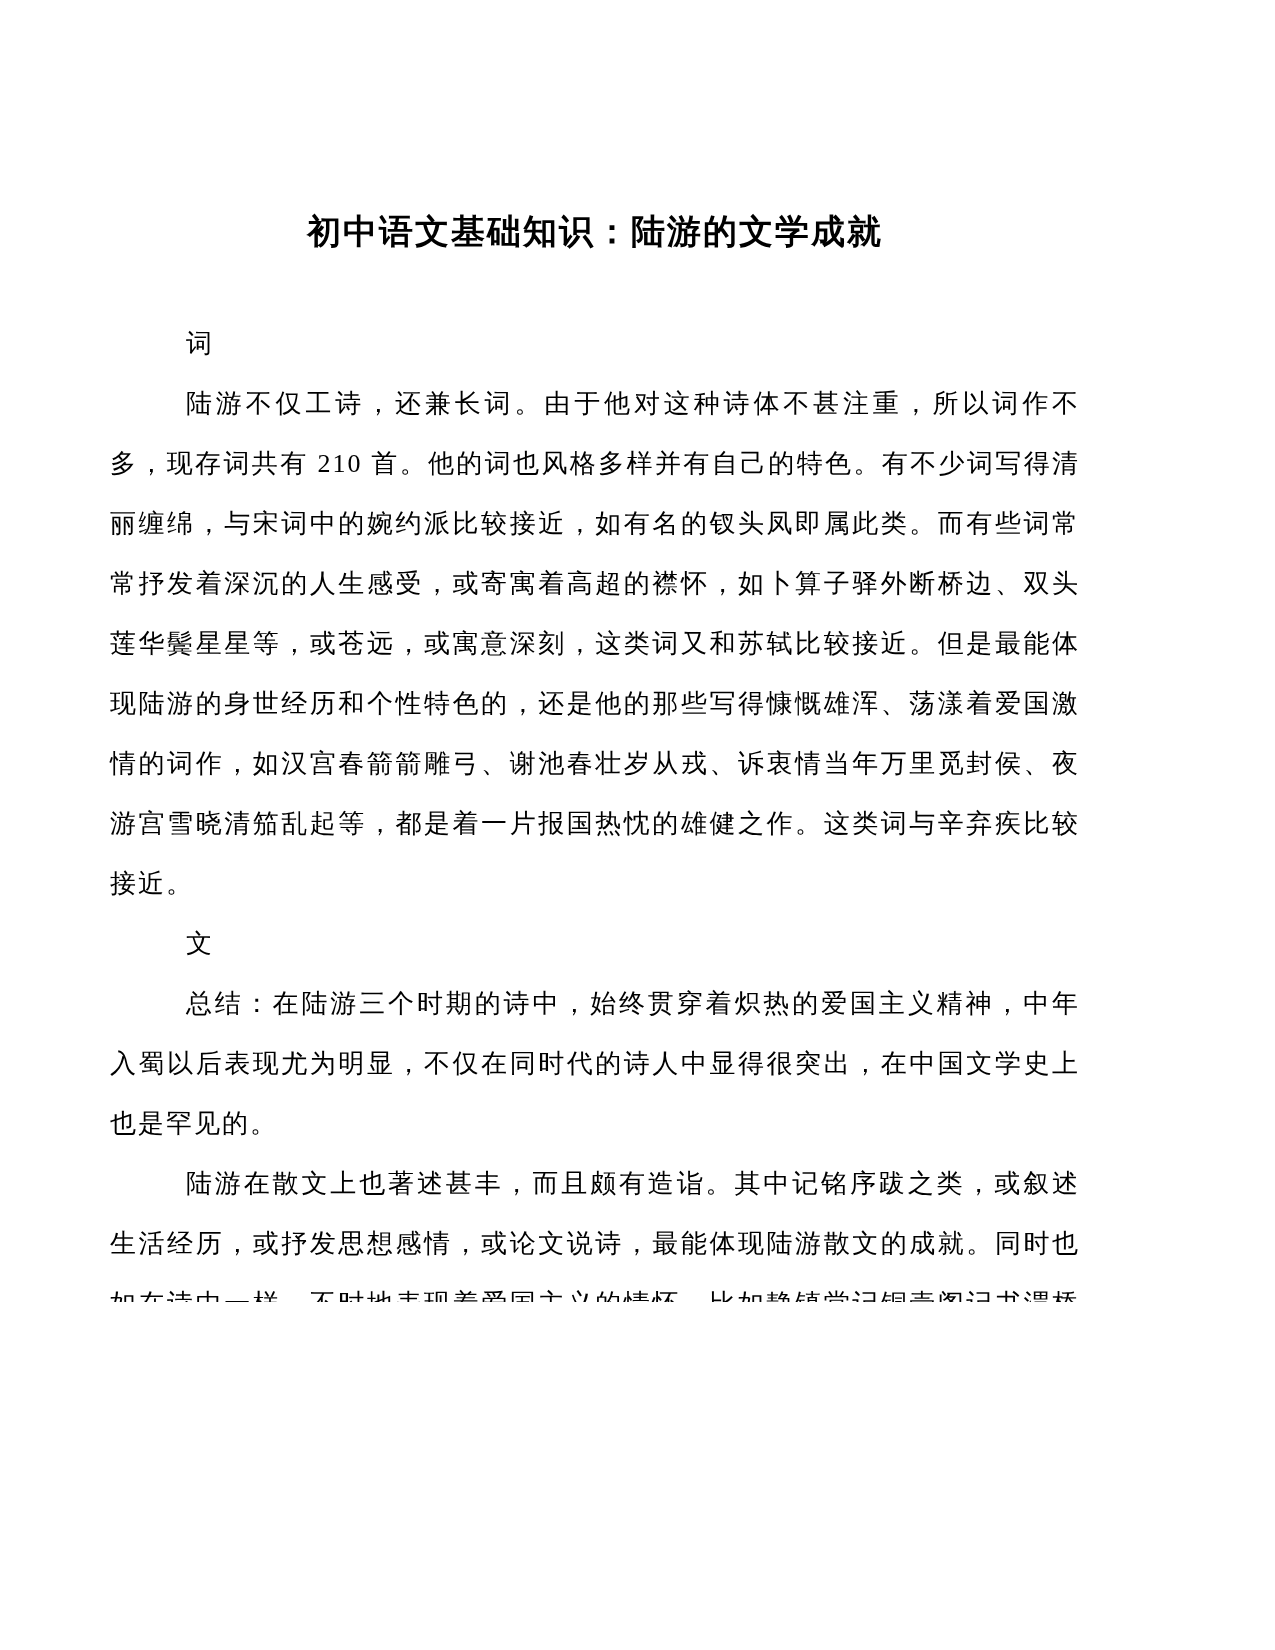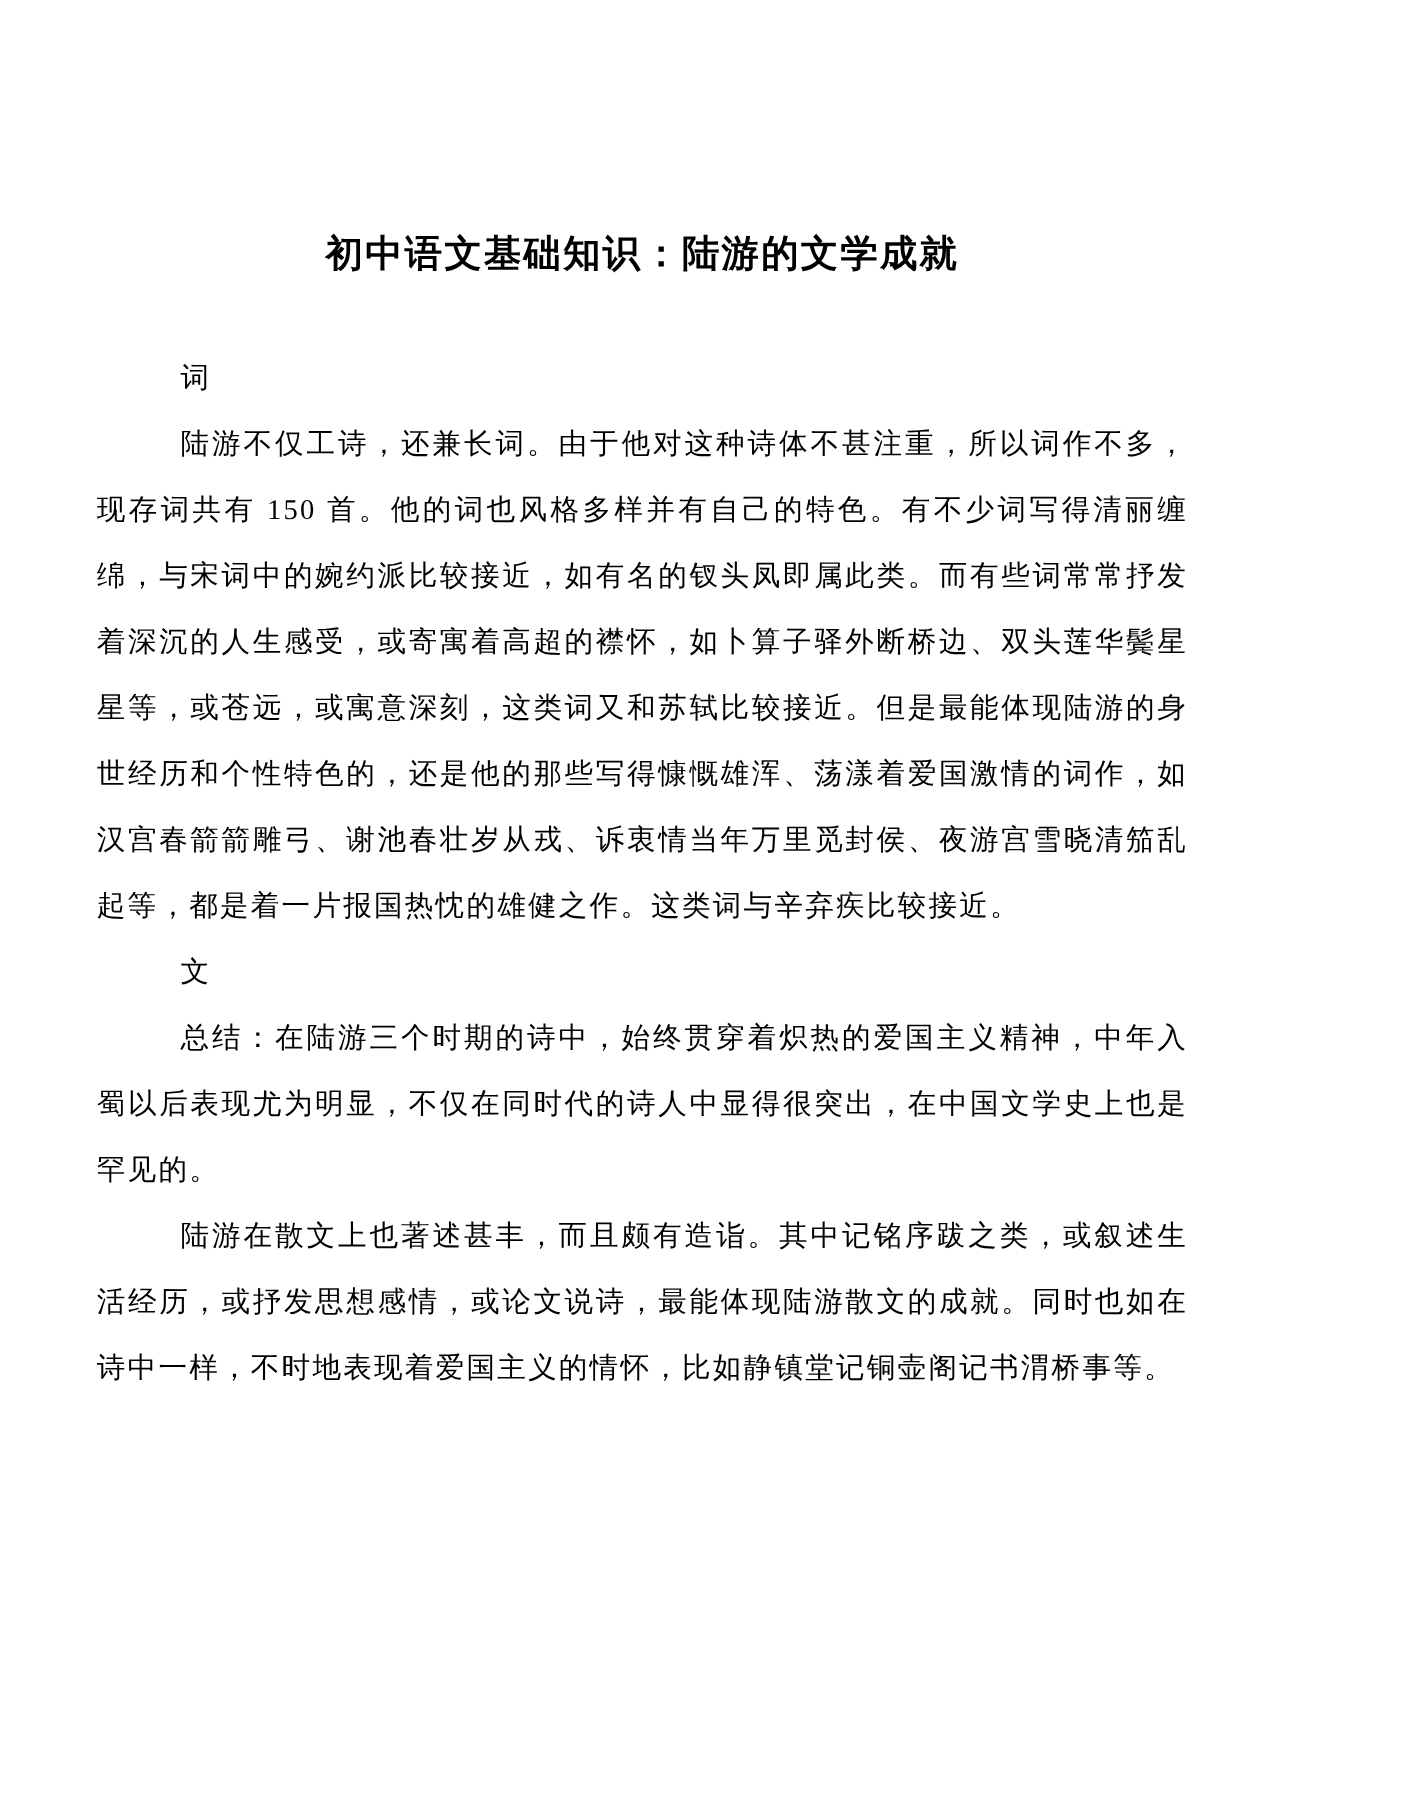--- a/index.html
+++ b/index.html
@@ -7,21 +7,21 @@
     padding: 0;
     background: #ffffff;
   }
   .page {
     position: relative;
     width: 1275px;
     height: 1302px;
     margin: 0 auto;
     background: #ffffff;
     box-sizing: border-box;
-    padding: 208px 195px 0 88px;
+    padding: 208px 195px 0 110px;
     color: #000000;
     font-family: "Liberation Serif", serif;
     overflow: hidden;
   }
   .doc-title {
     margin: 0 0 60px 0;
     font-family: "Liberation Sans", sans-serif;
     font-size: 34px;
     font-weight: 700;
     line-height: 46px;
@@ -41,20 +41,20 @@
   }
 </style>
 </head>
 <body>
 
 <div class="page">
   <h1 class="doc-title">初中语文基础知识：陆游的文学成就</h1>
 
   <p class="body-para">词</p>
 
-  <p class="body-para">陆游不仅工诗，还兼长词。由于他对这种诗体不甚注重，所以词作不多，现存词共有 150 首。他的词也风格多样并有自己的特色。有不少词写得清丽缠绵，与宋词中的婉约派比较接近，如有名的钗头凤即属此类。而有些词常常抒发着深沉的人生感受，或寄寓着高超的襟怀，如卜算子驿外断桥边、双头莲华鬓星星等，或苍远，或寓意深刻，这类词又和苏轼比较接近。但是最能体现陆游的身世经历和个性特色的，还是他的那些写得慷慨雄浑、荡漾着爱国激情的词作，如汉宫春箭箭雕弓、谢池春壮岁从戎、诉衷情当年万里觅封侯、夜游宫雪晓清笳乱起等，都是着一片报国热忱的雄健之作。这类词与辛弃疾比较接近。</p>
+  <p class="body-para">陆游不仅工诗，还兼长词。由于他对这种诗体不甚注重，所以词作不多，现存词共有 210 首。他的词也风格多样并有自己的特色。有不少词写得清丽缠绵，与宋词中的婉约派比较接近，如有名的钗头凤即属此类。而有些词常常抒发着深沉的人生感受，或寄寓着高超的襟怀，如卜算子驿外断桥边、双头莲华鬓星星等，或苍远，或寓意深刻，这类词又和苏轼比较接近。但是最能体现陆游的身世经历和个性特色的，还是他的那些写得慷慨雄浑、荡漾着爱国激情的词作，如汉宫春箭箭雕弓、谢池春壮岁从戎、诉衷情当年万里觅封侯、夜游宫雪晓清笳乱起等，都是着一片报国热忱的雄健之作。这类词与辛弃疾比较接近。</p>
 
   <p class="body-para">文</p>
 
   <p class="body-para">总结：在陆游三个时期的诗中，始终贯穿着炽热的爱国主义精神，中年入蜀以后表现尤为明显，不仅在同时代的诗人中显得很突出，在中国文学史上也是罕见的。</p>
 
   <p class="body-para">陆游在散文上也著述甚丰，而且颇有造诣。其中记铭序跋之类，或叙述生活经历，或抒发思想感情，或论文说诗，最能体现陆游散文的成就。同时也如在诗中一样，不时地表现着爱国主义的情怀，比如静镇堂记铜壶阁记书渭桥事等。</p>
 </div>
 
 </body></html>

